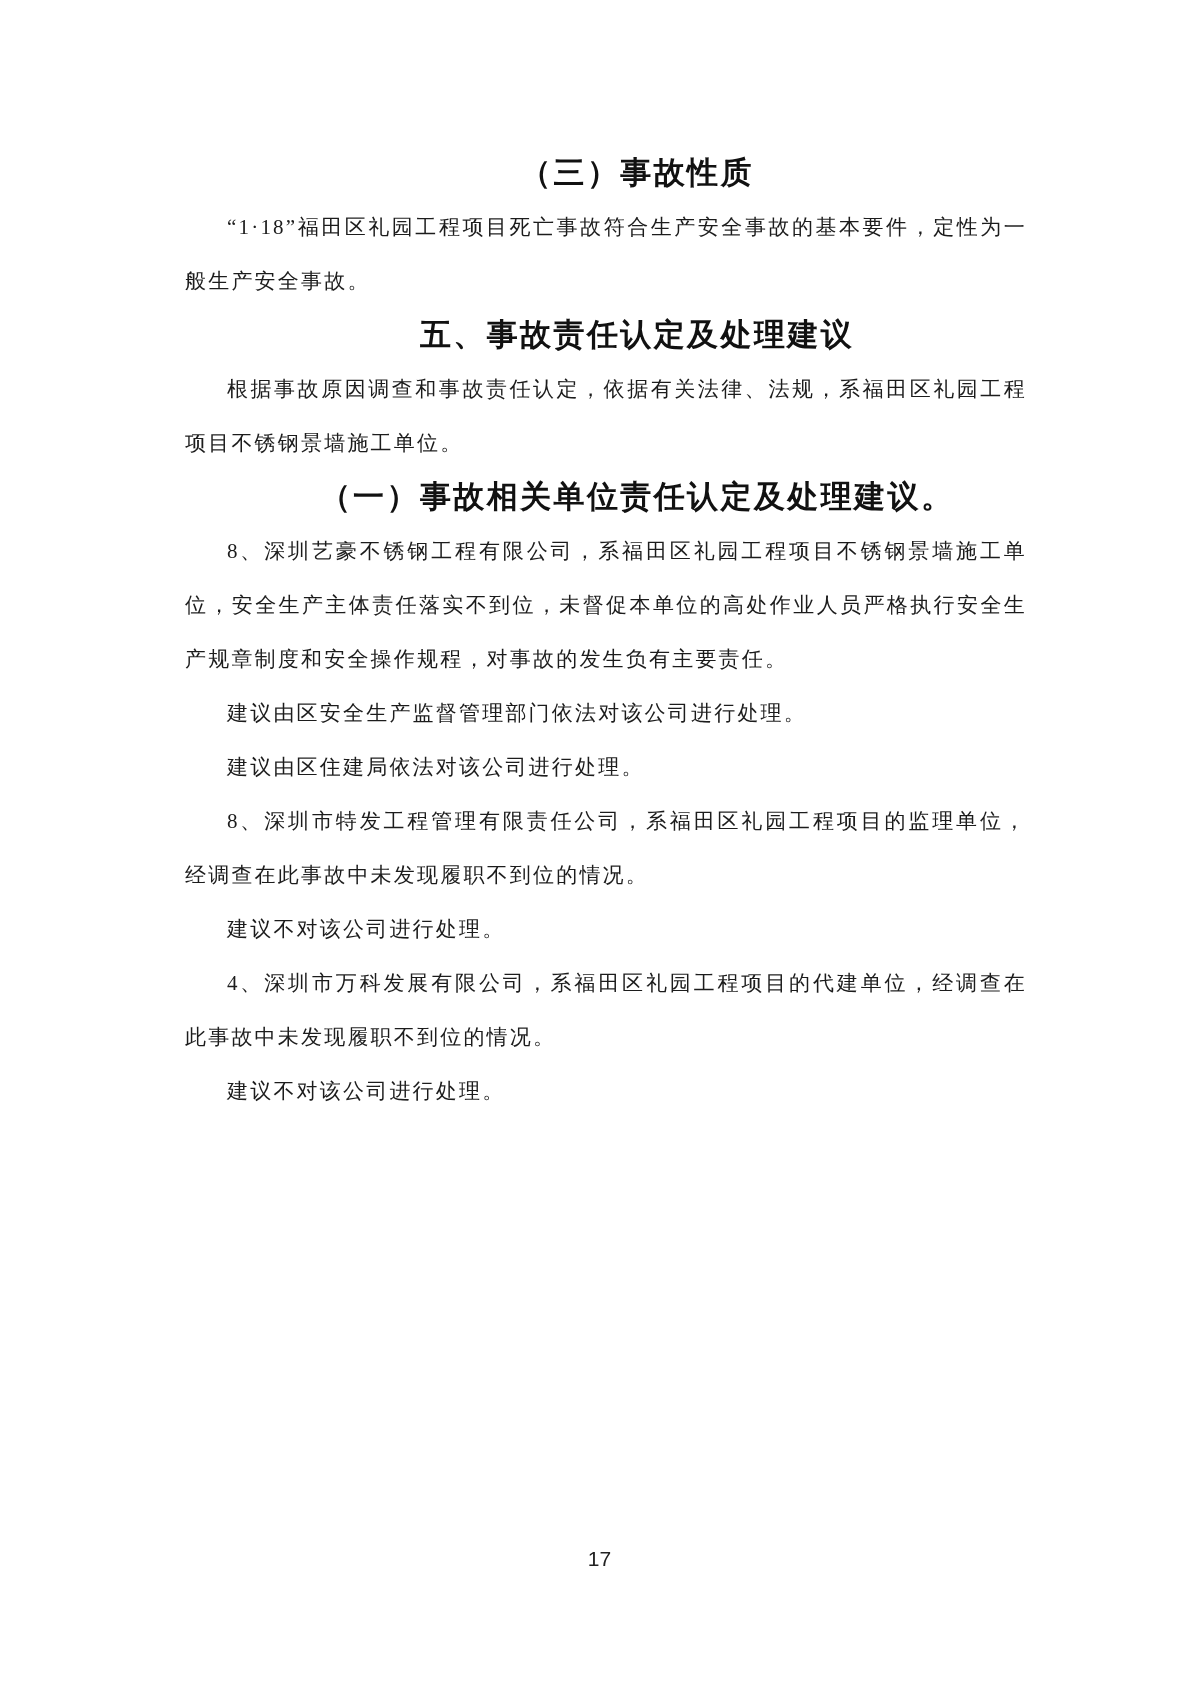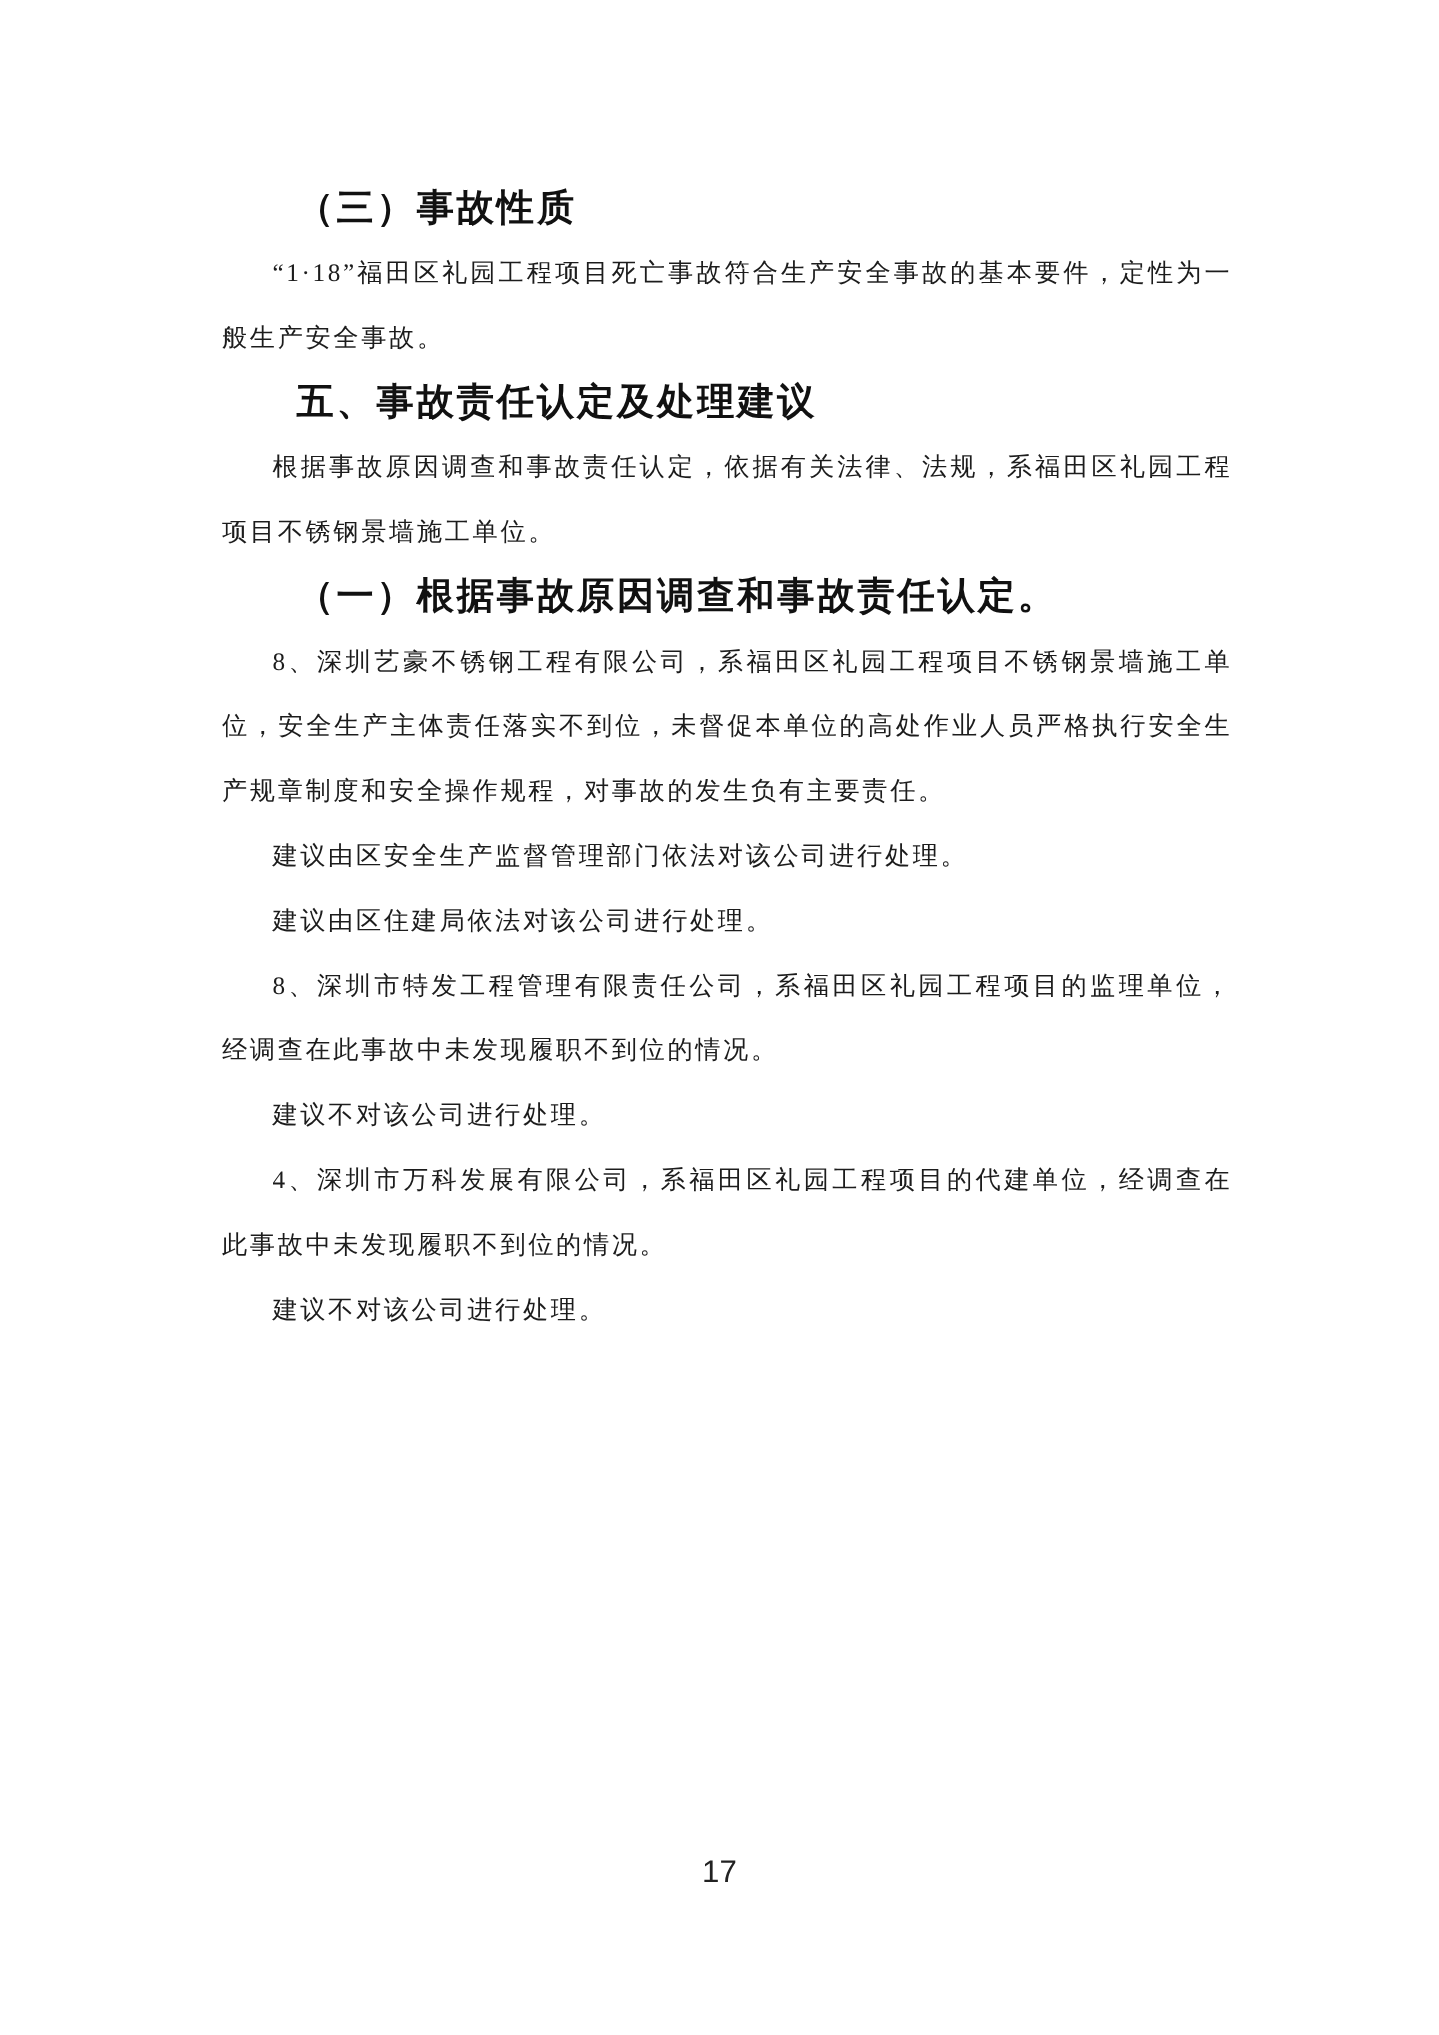--- a/index.html
+++ b/index.html
@@ -27,20 +27,21 @@
     position: absolute;
     left: 185px;
     top: 146px;
     width: 842px;
   }
   .doc p, .doc h2, .doc h3 {
     margin: 0;
     padding: 0;
     line-height: 54px;
     text-indent: 2em;
+    text-align: center;
   }
   .doc p {
     font-size: 21px;
     font-weight: 400;
     letter-spacing: 2.2px;
     text-align: justify;
     text-justify: inter-character;
     font-family: "Liberation Serif", "DejaVu Serif", serif;
   }
   .doc h2, .doc h3 {
@@ -49,37 +50,37 @@
     letter-spacing: 2.4px;
     font-family: "Liberation Sans", "DejaVu Sans", sans-serif;
     color: #111111;
   }
   .page-number {
     position: absolute;
     top: 1546px;
     left: 0;
     width: 1199px;
     text-align: center;
-    font-size: 26px;
+    font-size: 21px;
     line-height: 26px;
     letter-spacing: 0;
     color: #222222;
     font-family: "Liberation Sans", "DejaVu Sans", sans-serif;
   }
 </style>
 </head>
 <body>
 
 <div class="page">
   <div class="doc">
     <h3>（三）事故性质</h3>
     <p>“1·18”福田区礼园工程项目死亡事故符合生产安全事故的基本要件，定性为一般生产安全事故。</p>
     <h2>五、事故责任认定及处理建议</h2>
     <p>根据事故原因调查和事故责任认定，依据有关法律、法规，系福田区礼园工程项目不锈钢景墙施工单位。</p>
-    <h3>（一）根据事故原因调查和事故责任认定。</h3>
+    <h3>（一）事故相关单位责任认定及处理建议。</h3>
     <p>8、深圳艺豪不锈钢工程有限公司，系福田区礼园工程项目不锈钢景墙施工单位，安全生产主体责任落实不到位，未督促本单位的高处作业人员严格执行安全生产规章制度和安全操作规程，对事故的发生负有主要责任。</p>
     <p>建议由区安全生产监督管理部门依法对该公司进行处理。</p>
     <p>建议由区住建局依法对该公司进行处理。</p>
     <p>8、深圳市特发工程管理有限责任公司，系福田区礼园工程项目的监理单位，经调查在此事故中未发现履职不到位的情况。</p>
     <p>建议不对该公司进行处理。</p>
     <p>4、深圳市万科发展有限公司，系福田区礼园工程项目的代建单位，经调查在此事故中未发现履职不到位的情况。</p>
     <p>建议不对该公司进行处理。</p>
   </div>
   <div class="page-number">17</div>
 </div>

